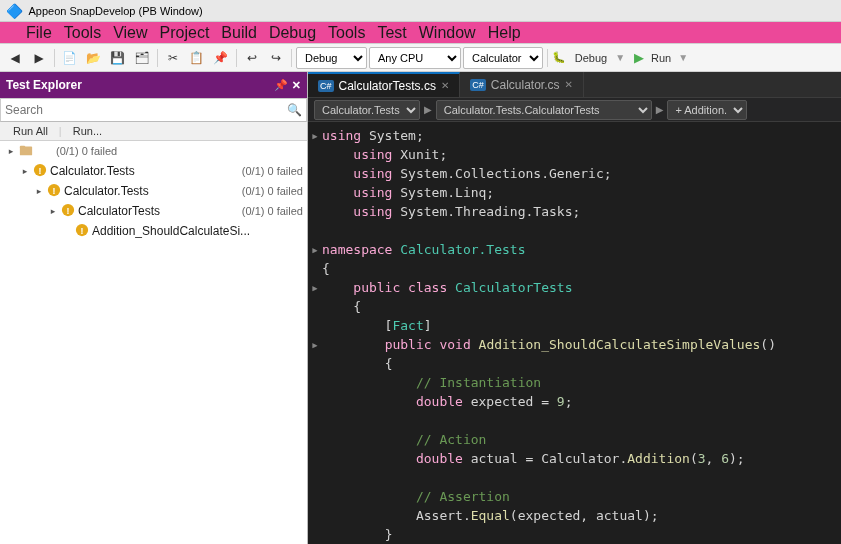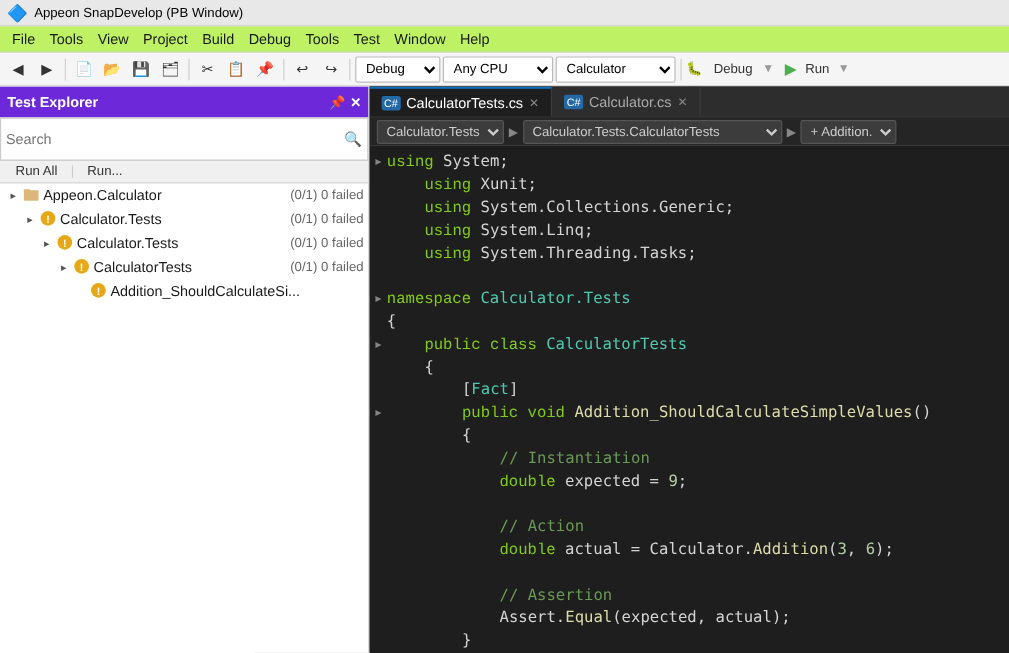--- a/index.html
+++ b/index.html
@@ -12,27 +12,27 @@
       display: flex;
       align-items: center;
       padding: 0 6px;
       font-size: 11px;
       border-bottom: 1px solid #ccc;
     }
     #titlebar .title-icon { margin-right: 5px; color: #0066cc; font-size: 14px; }
 
     
     #menubar {
-      background: #bef264;
+      background: #ec4899;
       height: 22px;
       display: flex;
       align-items: center;
-      padding: 0 4px;
+      padding: 0 20px;
       border-bottom: 1px solid #d0d0d0;
-      font-size: 12px;
+      font-size: 16px;
     }
     #menubar span {
       padding: 2px 6px;
       cursor: pointer;
       color: #1a1a1a;
     }
 
     
     #toolbar {
       background: #f5f5f5;
@@ -77,35 +77,35 @@
     #test-explorer {
       width: 308px;
       min-width: 308px;
       background: #f7f7f7;
       border-right: 1px solid #bbb;
       display: flex;
       flex-direction: column;
       overflow: hidden;
     }
     #te-header {
-      background: #6d28d9;
+      background: #701a75;
       color: white;
       height: 26px;
       display: flex;
       align-items: center;
       padding: 0 6px;
       font-size: 12px;
       font-weight: bold;
       justify-content: space-between;
     }
     #te-header-left { display: flex; align-items: center; gap: 4px; }
     #te-header-right { display: flex; align-items: center; gap: 4px; }
     #te-header-right span { font-size: 11px; cursor: pointer; }
     #te-search {
-      height: 36px;
+      height: 24px;
       border: 1px solid #ccc;
       border-bottom: 1px solid #bbb;
       display: flex;
       align-items: center;
       padding: 1px 4px;
       background: white;
     }
     #te-search input {
       flex: 1;
       border: none;
@@ -233,21 +233,21 @@
       font-family: 'Consolas', monospace;
       font-size: 13px;
       line-height: 19px;
       padding: 4px 0;
       overflow: auto;
       color: #d4d4d4;
       white-space: pre;
     }
 
     
-    .kw { color: #84cc16; font-family: Liberation Mono, monospace; }
+    .kw { color: #f9a8d4; }
     .type { color: #4ec9b0; }
     .comment { color: #6a9955; }
     .num { color: #b5cea8; }
     .method { color: #dcdcaa; }
     .ns { color: #4ec9b0; }
     .punct { color: #d4d4d4; }
     .fold { color: #858585; cursor: pointer; display: inline-block; width: 14px; text-align: center; }
 
     
     #code-content::-webkit-scrollbar { width: 8px; height: 8px; }
@@ -291,21 +291,21 @@
   <span class="tb-btn">↩</span>
   <span class="tb-btn">↪</span>
   <span class="tb-sep"></span>
   <select class="tb-select">
     <option>Debug</option>
     <option>Release</option>
   </select>
   <select class="tb-select" style="width:92px">
     <option>Any CPU</option>
   </select>
-  <select class="tb-select" style="width:100px">
+  <select class="tb-select" style="width:80px">
     <option>Calculator</option>
   </select>
   <span class="tb-sep"></span>
   <span style="color:#ff6600; font-size:11px; margin-right:2px;">🐛</span>
   <span class="tb-btn" style="width:auto; padding:0 4px; font-size:11px;">Debug</span>
   <span style="color:#999; font-size:10px; margin:0 1px;">▼</span>
   <span style="margin-left:4px;"> </span>
   <span class="play-icon">▶</span>
   <span class="tb-btn" style="width:auto; padding:0 4px; font-size:11px;">Run</span>
   <span style="color:#999; font-size:10px;">▼</span>
@@ -333,21 +333,20 @@
       <span class="te-tb-btn">Run...</span>
     </div>
     <div id="te-tree">
     <div class="tree-item">
           <span class="tree-indent" style="width: 4px;"></span>
           <span class="tree-arrow">▸</span>
           <span class="tree-icon icon-project"><svg width="14" height="14" viewBox="0 0 16 16">
               <rect x="1" y="4" width="14" height="10" rx="1" fill="#dcb67a"></rect>
               <rect x="1" y="3" width="6" height="3" rx="1" fill="#dcb67a"></rect>
             </svg></span>
-          <span class="tree-label">Appeon.Calculator</span>
           <span class="tree-status">(0/1) 0 failed</span>
         </div>
         <div class="tree-item">
           <span class="tree-indent" style="width: 18px;"></span>
           <span class="tree-arrow">▸</span>
           <span class="tree-icon icon-warning"><svg width="14" height="14" viewBox="0 0 16 16">
               <circle cx="8" cy="8" r="7" fill="#e6a817"></circle>
               <text x="8" y="12" text-anchor="middle" font-size="10" fill="white" font-weight="bold">!</text>
             </svg></span>
           <span class="tree-label">Calculator.Tests</span>

